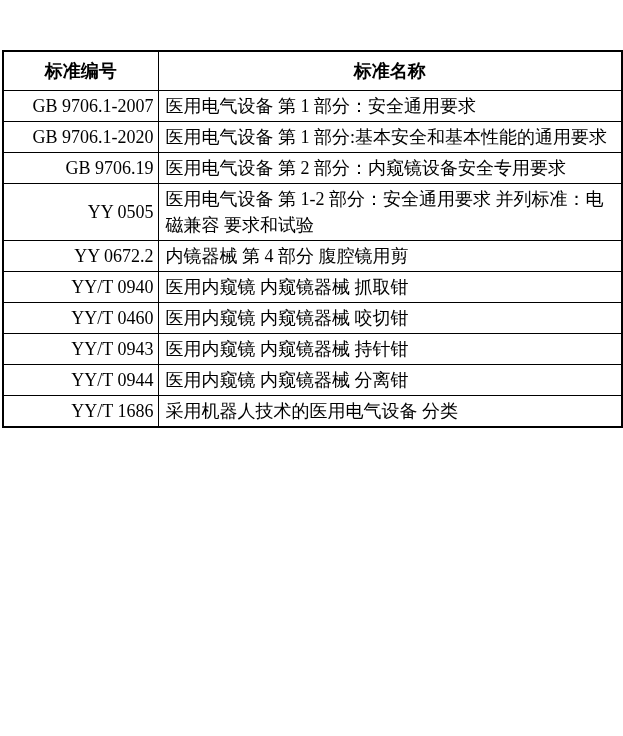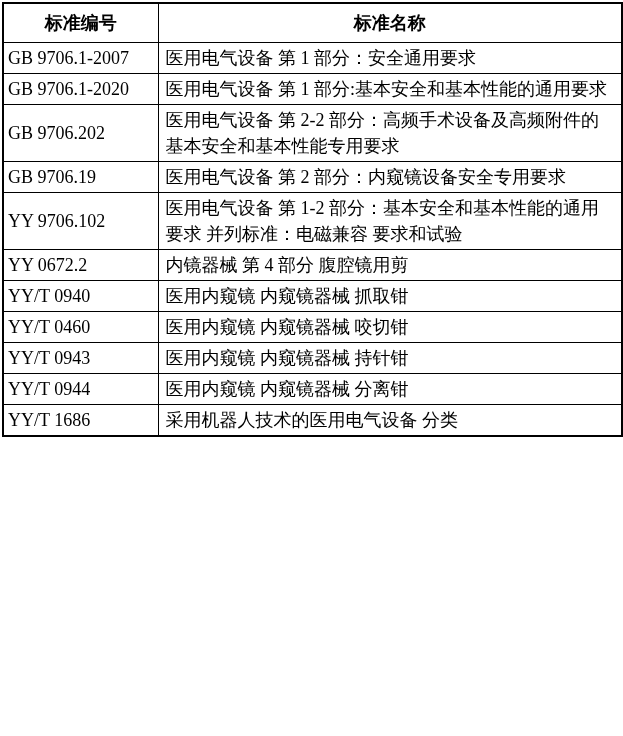--- a/index.html
+++ b/index.html
@@ -17,37 +17,38 @@
     background: #ffffff;
     overflow: hidden;
   }
   table.standards-table {
     width: 619px;
     border-collapse: collapse;
     table-layout: fixed;
     border: 2px solid #000000;
     font-size: 18px;
     line-height: 26px;
+    margin-top: 48px;
   }
   th, td {
     border: 1px solid #000000;
     vertical-align: middle;
     box-sizing: border-box;
     padding: 2px 4px;
   }
   col.col-code  { width: 155px; }
   col.col-name  { width: 464px; }
   th {
     font-weight: bold;
     text-align: center;
     padding: 6px 4px;
     font-size: 18px;
   }
   td.code-cell {
-    text-align: left;
+    text-align: right;
     white-space: nowrap;
   }
   td.name-cell {
     text-align: left;
     padding-left: 7px;
     padding-right: 12px;
   }
 </style>
 </head>
 <body>
@@ -69,37 +70,33 @@
     <td class="code-cell">GB 9706.1-2007</td>
     <td class="name-cell">医用电气设备 第 1 部分：安全通用要求</td>
   </tr>
 
   <tr>
     <td class="code-cell">GB 9706.1-2020</td>
     <td class="name-cell">医用电气设备 第 1 部分:基本安全和基本性能的通用要求</td>
   </tr>
 
 
-  <tr>
-    <td class="code-cell">GB 9706.202</td>
-    <td class="name-cell">医用电气设备 第 2-2 部分：高频手术设备及高频附件的基本安全和基本性能专用要求</td>
-  </tr>
 
   <tr>
     <td class="code-cell">GB 9706.19</td>
     <td class="name-cell">医用电气设备 第 2 部分：内窥镜设备安全专用要求</td>
   </tr>
 
 
 
+  <tr>
+    <td class="code-cell">YY 0505</td>
+    <td class="name-cell">医用电气设备 第 1-2 部分：安全通用要求 并列标准：电磁兼容 要求和试验</td>
+  </tr>
 
-  <tr>
-    <td class="code-cell">YY 9706.102</td>
-    <td class="name-cell">医用电气设备 第 1-2 部分：基本安全和基本性能的通用要求 并列标准：电磁兼容 要求和试验</td>
-  </tr>
 
   <tr>
     <td class="code-cell">YY 0672.2</td>
     <td class="name-cell">内镜器械 第 4 部分 腹腔镜用剪</td>
   </tr>
 
 
   <tr>
     <td class="code-cell">YY/T 0940</td>
     <td class="name-cell">医用内窥镜 内窥镜器械 抓取钳</td>

